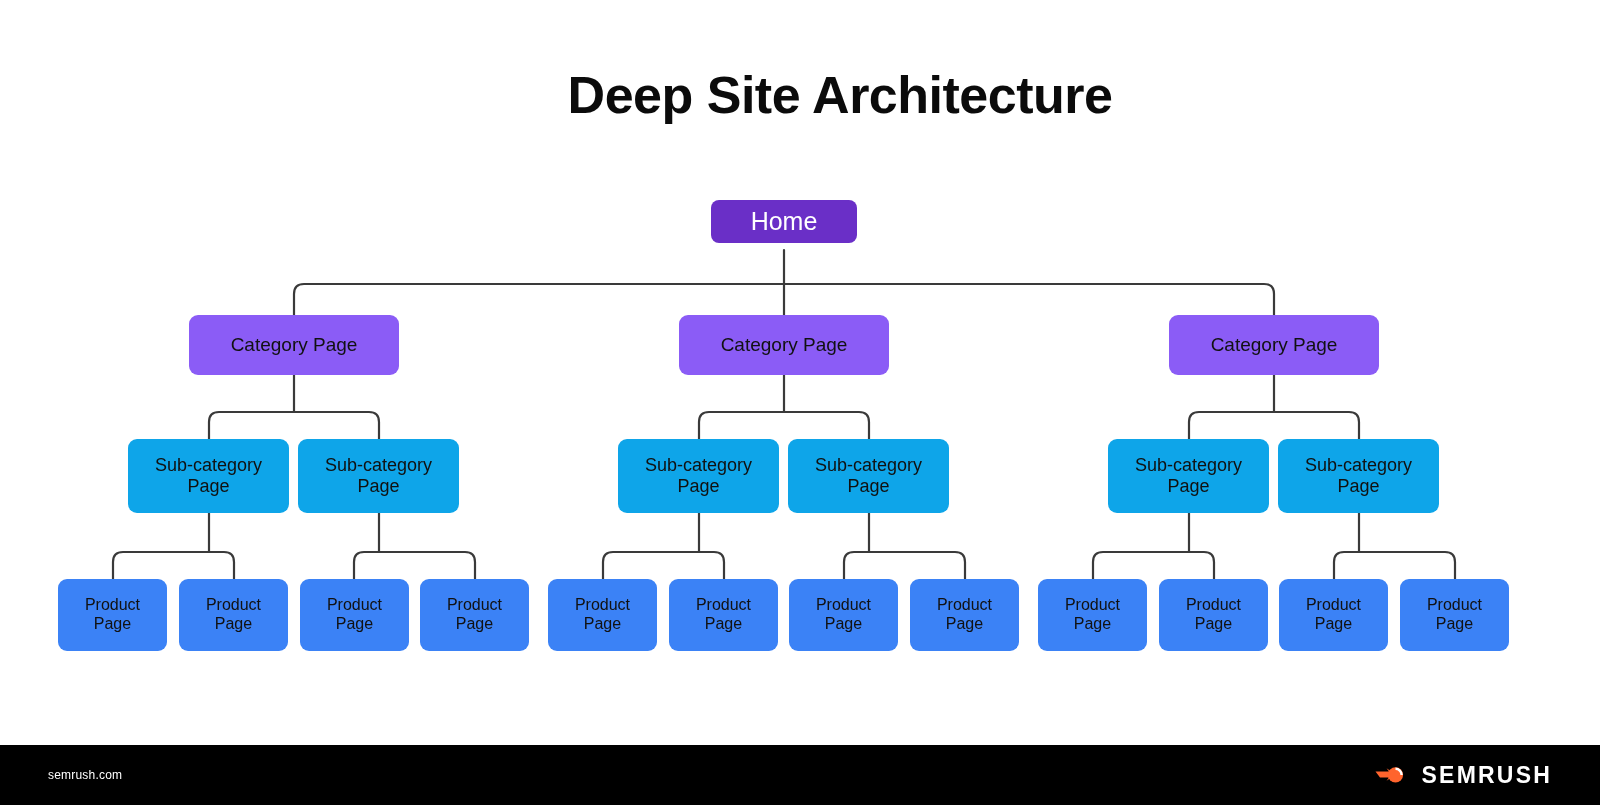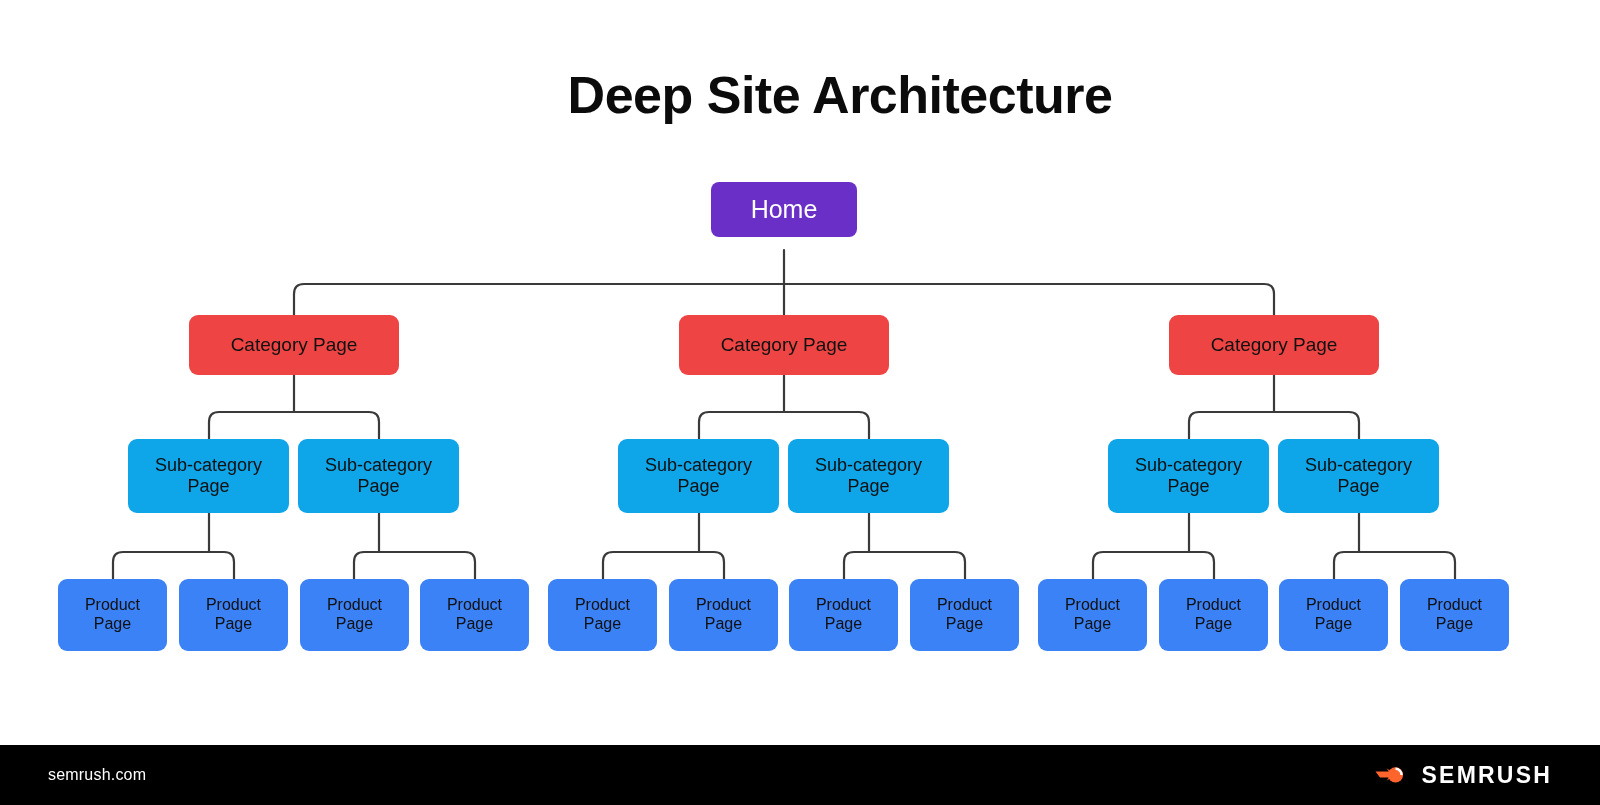--- a/index.html
+++ b/index.html
@@ -65,21 +65,21 @@
   }
 
   .node.home {
     background: #6A2FC7;
     color: #ffffff;
     font-size: 25px;
     border-radius: 8px;
   }
 
   .node.category {
-    background: #ef4444;
+    background: #8b5cf6;
     font-size: 19px;
     border-radius: 9px;
   }
 
   .node.subcategory {
     background: #0ea5e9;
     font-size: 18px;
     border-radius: 9px;
   }
 
@@ -99,21 +99,21 @@
     height: 60px;
     background: #000000;
     display: flex;
     align-items: center;
     justify-content: space-between;
     padding: 0 48px;
   }
 
   #footer-site {
     color: #ffffff;
-    font-size: 16px;
+    font-size: 12px;
     letter-spacing: 0.2px;
   }
 
   #footer-logo {
     display: flex;
     align-items: center;
     gap: 16px;
   }
 
   #footer-logo .logo-text {
@@ -159,21 +159,21 @@
       <path d="M869,513 L869,552"></path>
       <path d="M844,579 L844,562 Q844,552 854,552 L955,552 Q965,552 965,562 L965,579"></path>
 
       <path d="M1189,513 L1189,552"></path>
       <path d="M1093,579 L1093,562 Q1093,552 1103,552 L1204,552 Q1214,552 1214,562 L1214,579"></path>
 
       <path d="M1359,513 L1359,552"></path>
       <path d="M1334,579 L1334,562 Q1334,552 1344,552 L1445,552 Q1455,552 1455,562 L1455,579"></path>
     </svg>
 
-    <div class="node home" style="left:711px; top:182px; width:146px; height:55px;">
+    <div class="node home" style="left:711px; top:200px; width:146px; height:43px;">
       <span>Home</span>
     </div>
 
     <div class="node category" style="left:189px; top:315px; width:210px; height:60px;">
       <span>Category Page</span>
     </div>
     <div class="node category" style="left:679px; top:315px; width:210px; height:60px;">
       <span>Category Page</span>
     </div>
     <div class="node category" style="left:1169px; top:315px; width:210px; height:60px;">

